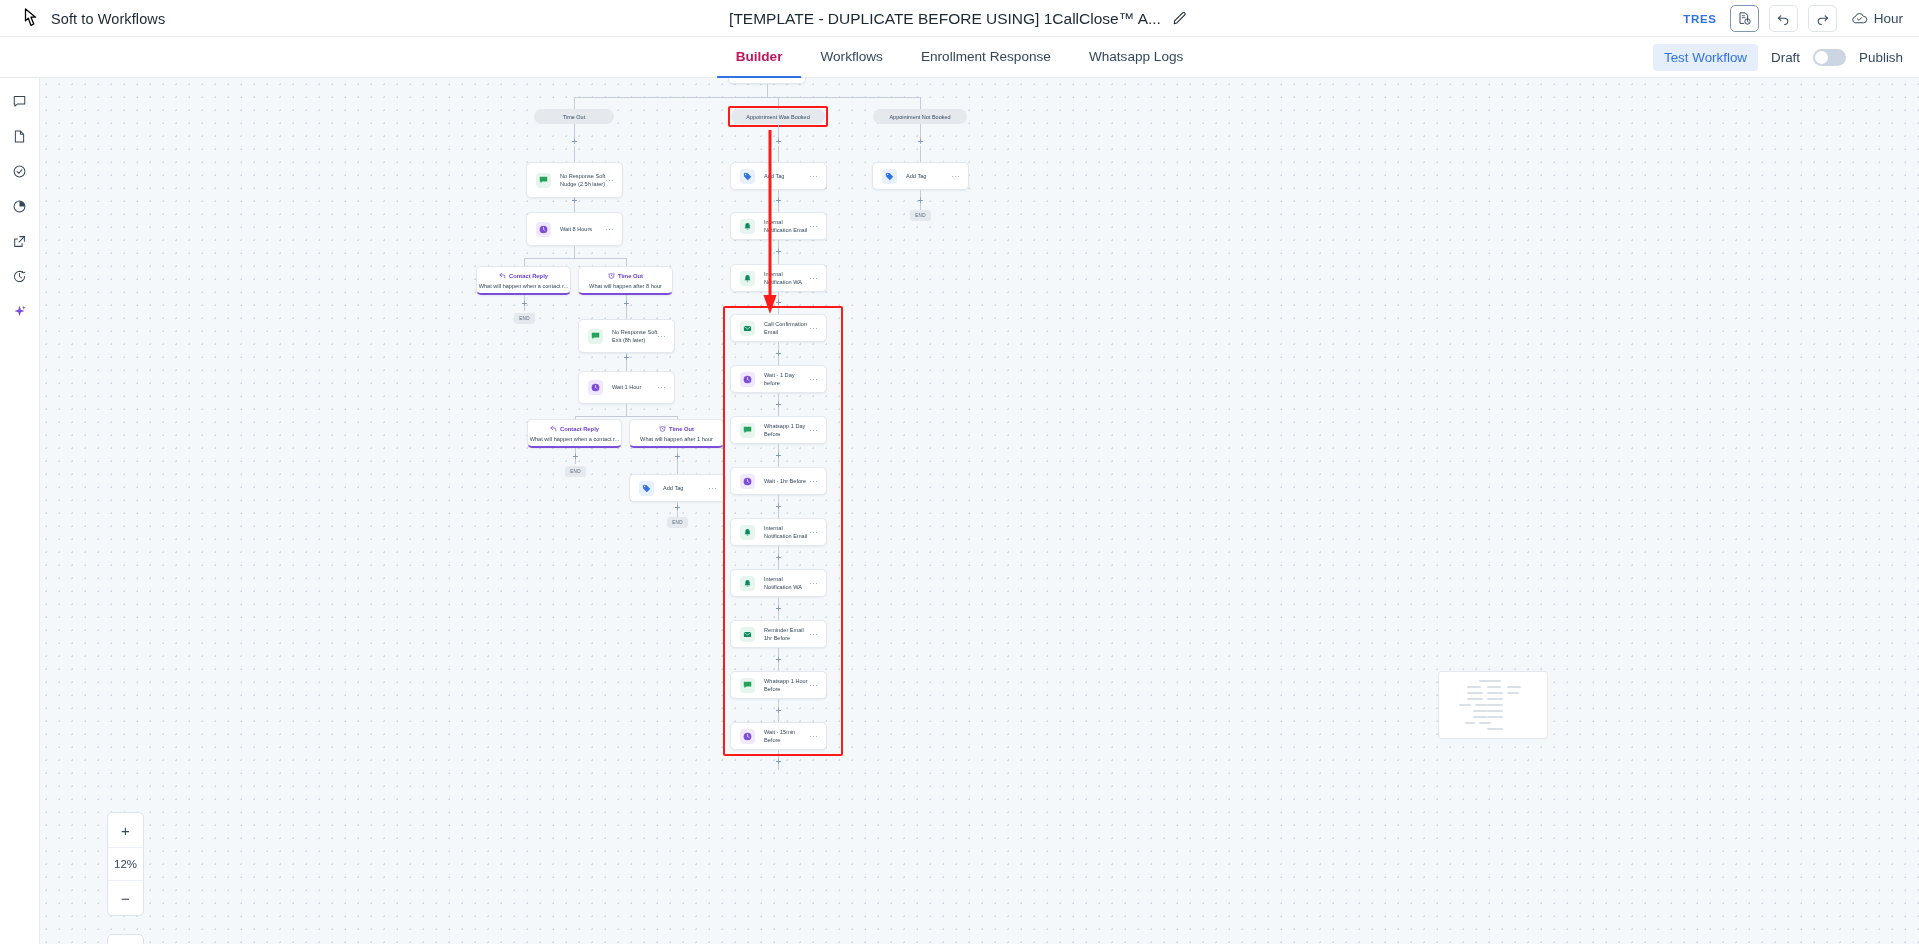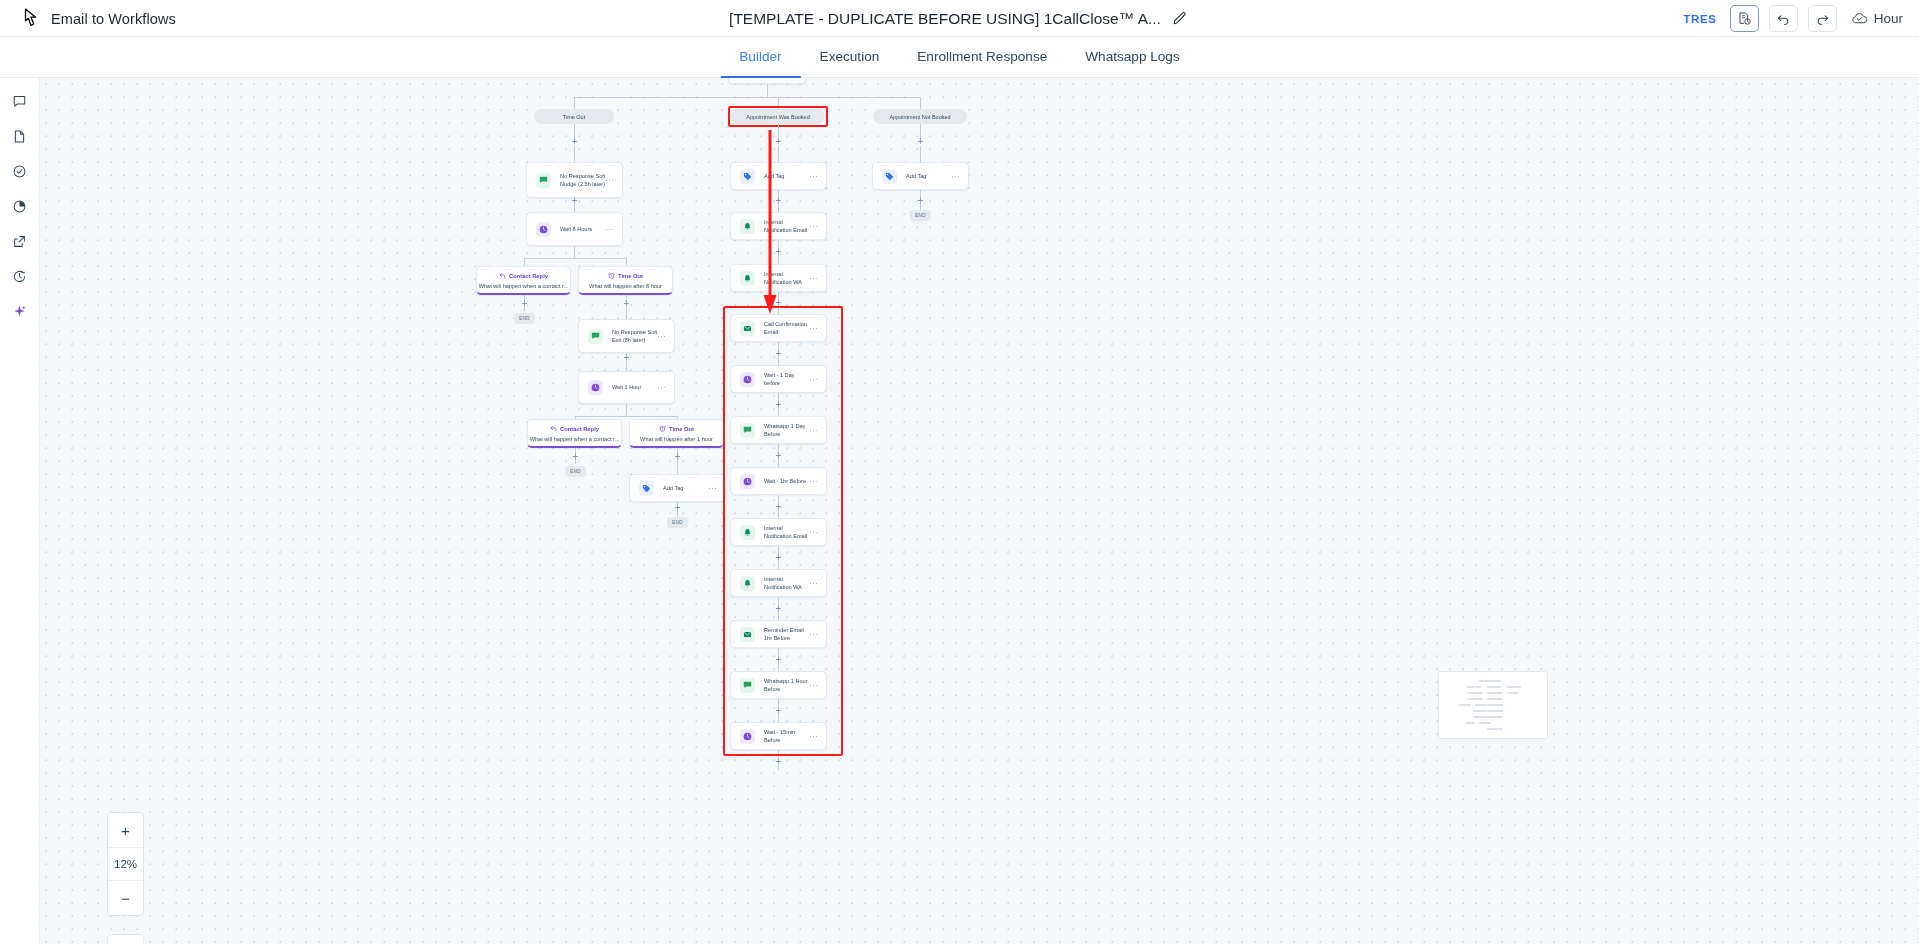--- a/index.html
+++ b/index.html
@@ -55,21 +55,21 @@
   }
   .tabs {
     position: absolute; left: 50%; transform: translateX(-50%); top: 0;
     height: 41px; display: flex; align-items: stretch; gap: 0;
   }
   .tab {
     padding: 0 19px; display: flex; align-items: center; font-size: 13.6px;
     color: #33475b; cursor: pointer; border-bottom: 2.5px solid transparent;
     white-space: nowrap;
   }
-  .tab.sel { color: #3b82f6; border-bottom-color: #2f72e5; font-weight: 400; }
+  .tab.sel { color: #be185d; border-bottom-color: #2f72e5; font-weight: 700; }
 
   .tabs-right {
     position: absolute; right: 16px; top: 0; height: 41px;
     display: flex; align-items: center; gap: 13px;
   }
   .test-btn {
     background: #e6eefc; color: #2f72e5; font-size: 13.4px; font-weight: 500;
     border-radius: 4px; padding: 6px 11px; cursor: pointer; white-space: nowrap;
   }
   .draft-label, .publish-label { font-size: 13.4px; color: #33475b; }
@@ -185,21 +185,21 @@
 </style>
 </head>
 <body>
 
 <div class="topbar">
 
   <div class="back-wrap">
     <svg class="cursor-ico" viewBox="0 0 24 26">
       <path d="M6 2 L6 15 L9 12 L12 20 L15 18.5 L12 11 L17 11 Z" fill="#ffffff" stroke="#000" stroke-width="1.4" stroke-linejoin="round"></path>
     </svg>
-    <span class="back-label">Email to Workflows</span>
+    <span class="back-label">Soft to Workflows</span>
   </div>
 
   <div class="title-wrap">
     <span class="wf-title">[TEMPLATE - DUPLICATE BEFORE USING] 1CallClose™ A...</span>
     <svg class="pencil-btn" viewBox="0 0 20 20">
       <path d="M3 15.2 L3.3 12.2 L12.3 3.2 A1.6 1.6 0 0 1 14.6 5.5 L5.6 14.5 Z" fill="none" stroke="#1b2733" stroke-width="1.2" stroke-linejoin="round"></path>
     </svg>
   </div>
 
   <div class="topbar-right">
@@ -235,23 +235,31 @@
         <path d="M8.2 8.4 L10.2 10.4 L13.8 6.8" fill="none" stroke="#33475b" stroke-width="1.25" stroke-linecap="round" stroke-linejoin="round"></path>
       </svg>
       <span class="saved-text">Hour</span>
     </div>
   </div>
 </div>
 
 <div class="tabsrow">
   <div class="tabs">
     <div class="tab sel">Builder</div>
-    <div class="tab">Execution</div>
+    <div class="tab">Workflows</div>
     <div class="tab">Enrollment Response</div>
     <div class="tab">Whatsapp Logs</div>
+  </div>
+  <div class="tabs-right">
+    <div class="test-btn">Test Workflow</div>
+    <span class="draft-label">Draft</span>
+    <div class="toggle">
+        <div class="knob"></div>
+      </div>
+    <span class="publish-label">Publish</span>
   </div>
 </div>
 
 <div class="rail">
   <div class="rail-item">
     <svg width="15" height="15" viewBox="0 0 20 20">
       <path d="M3 3.2h14v10H7.5L3.8 16.3V13.2H3Z" fill="none" stroke="#33475b" stroke-width="1.35" stroke-linejoin="round"></path>
     </svg>
   </div>
   <div class="rail-item">

